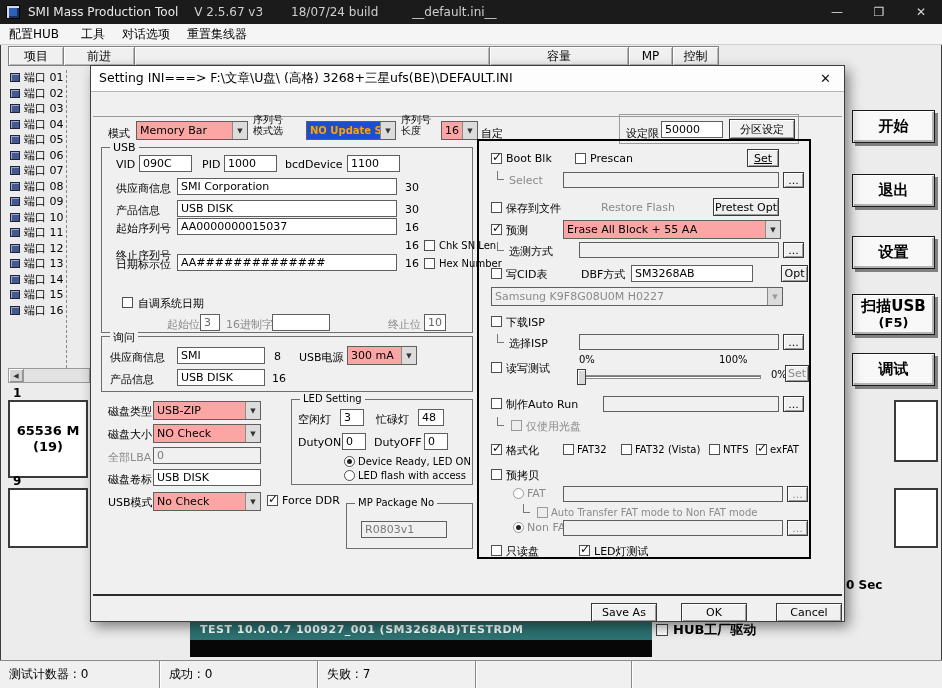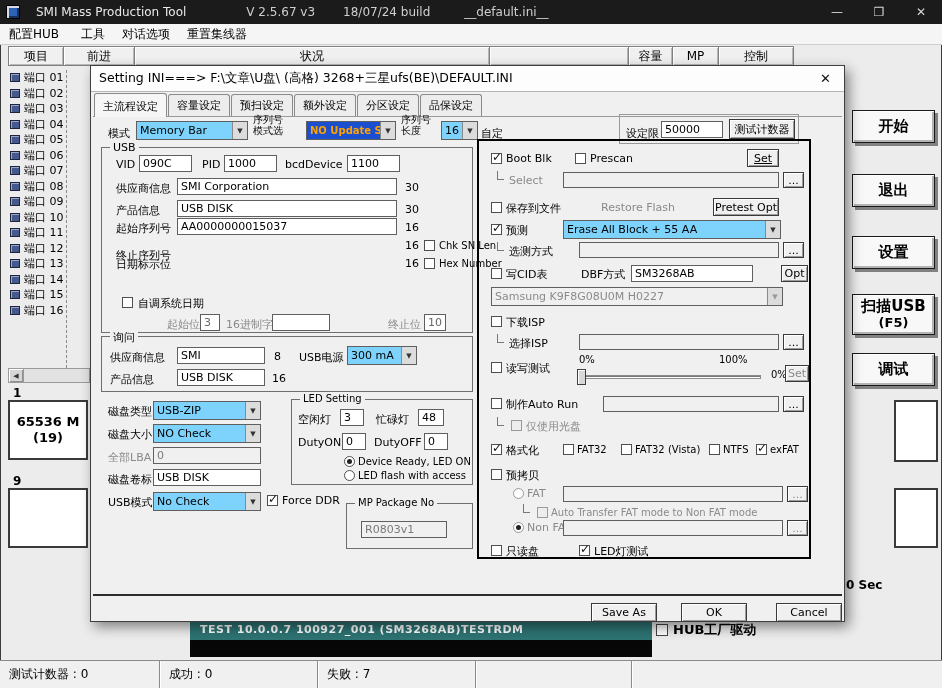--- a/index.html
+++ b/index.html
@@ -6,21 +6,21 @@
   html,body { width:942px; height:688px; overflow:hidden; }
   body { font-family:"DejaVu Sans","Liberation Sans",sans-serif; font-size:12px; color:#000;
          background:#ececec; position:relative; box-shadow:inset 0 0 0 1px #3c3c3c; }
   .abs { position:absolute; }
 
   
   .titlebar { left:0; top:0; width:942px; height:24px; background:#1b1b1b; color:#e9e9e9;
               display:flex; align-items:center; padding-left:6px; font-size:12px; }
   .tb-icon { width:14px; height:14px; margin-right:8px; background:#2e62b8;
              box-shadow:inset 2px 2px 0 #d8dce6, inset -2px -2px 0 #16315e; border:1px solid #000; flex:none; }
-  .tb-t { white-space:nowrap;margin-left:8px; }
+  .tb-t { white-space:nowrap; }
   .tb-t.dim { color:#cfcfcf; }
   .tb-sp { flex:1; }
   .tb-btn { width:42px; text-align:center; color:#d8d8d8; font-size:12px; cursor:default; }
   .menubar { left:0; top:24px; width:942px; height:21px; background:#f5f5f5; border-bottom:1px solid #cfcfcf;
              display:flex; align-items:center; padding-left:9px; }
   .menubar .mitem { margin-right:17px; font-size:12px; white-space:nowrap; }
   .menubar .mitem:first-of-type { margin-right:22px; }
 
   .thead { left:8px; top:46px; height:20px; display:flex; }
   .thead .hcell { background:#f0f0f0; border:1px solid #808080; box-shadow:inset 1px 1px 0 #ffffff, inset -1px -1px 0 #b8b8b8;
@@ -79,21 +79,21 @@
   .tabs div.tab:first-of-type { background:#f6f6f6; padding-top:5px; position:relative; z-index:2; margin-bottom:-1px; }
   .tabline { position:absolute; left:2px; top:50px; width:749px; border-top:1px solid #999; }
 
   .lab { position:absolute; font-size:11px; white-space:nowrap; }
   .lab.s { font-size:10px; }
   .gray { color:#8a8a8a !important; }
   .lab2 { position:absolute; display:flex; flex-direction:column; font-size:10px; line-height:10.5px; white-space:nowrap; }
   .fld { position:absolute; background:#fff; border:1px solid #5f5f5f; height:17px; font-size:11px;
          line-height:15px; padding:0 3px; overflow:hidden; white-space:nowrap; }
   .fld.dim { background:#f0f0f0; color:#7a7a7a; }
-  .combo { position:absolute; height:19px; border:1px solid #5f5f5f; background:#7dd3fc; display:flex; align-items:center; }
+  .combo { position:absolute; height:19px; border:1px solid #5f5f5f; background:#fca5a5; display:flex; align-items:center; }
   .combo .txt { flex:1; padding:0 3px; font-size:11px; overflow:hidden; white-space:nowrap; }
   .combo .arw { width:15px; align-self:stretch; background:#dcdcdc; border-left:1px solid #8a8a8a;
                 display:flex; align-items:center; justify-content:center; font-size:7px; color:#333; flex:none; }
   .combo.hl { background:#1a4fd0; } .combo.hl .txt { color:#ffa200; font-weight:bold; font-size:10px; }
   .combo.dim { background:#f0f0f0; } .combo.dim .txt { color:#8a8a8a; } .combo.dim .arw { color:#999; }
   .grp { position:absolute; border:1px solid #6e6e6e; }
   .grp > .cap { position:absolute; top:-7px; left:8px; background:#f0f0f0; padding:0 3px; font-size:11px; white-space:nowrap; }
   .grp > .cap.s { font-size:10px; }
   .cb { position:absolute; width:11px; height:11px; background:#fff; border:1px solid #4f4f4f; }
   .cb.dim { border-color:#9a9a9a; background:#ededed; }
@@ -113,21 +113,21 @@
   .thumb { position:absolute; width:9px; height:16px; background:#d8d8d8; border:1px solid #3f3f3f;
            box-shadow:inset 1px 1px 0 #fff; }
   .dlg-footer { position:absolute; left:2px; right:2px; top:528px; bottom:2px; border-top:2px solid #2c2c2c; }
 </style>
 </head>
 <body>
 
 <div class="titlebar abs">
   <span class="tb-icon"></span>
   <span class="tb-t">SMI Mass Production Tool</span>
-  <span class="tb-t dim" style="margin-left:60px">V 2.5.67   v3</span>
+  <span class="tb-t dim" style="margin-left:16px">V 2.5.67   v3</span>
   <span class="tb-t dim" style="margin-left:28px">18/07/24 build</span>
   <span class="tb-t dim" style="margin-left:34px">__default.ini__</span>
   <span class="tb-sp"></span>
   <span class="tb-btn">—</span>
   <span class="tb-btn">❐</span>
   <span class="tb-btn">✕</span>
 </div>
 
 <div class="menubar abs">
 
@@ -139,23 +139,20 @@
 
 <div class="thead abs">
 
 <div class="hcell">
       <span>项目</span>
     </div>
     <div class="hcell">
       <span>前进</span>
     </div>
     <div class="hcell">
-      <span>状况</span>
-    </div>
-    <div class="hcell">
       <span></span>
     </div>
     <div class="hcell">
       <span>容量</span>
     </div>
     <div class="hcell">
       <span>MP</span>
     </div>
     <div class="hcell">
       <span>控制</span>
@@ -244,21 +241,21 @@
       <span>端口 16</span>
     </div>
   </div>
 <div class="vdash abs"></div>
 
 <div class="hscroll abs">
   <span class="hs-btn">◀</span>
 </div>
 
 <span class="abs glab" style="left:13px;top:386px">1</span>
-<div class="abs capbox" style="left:8px;top:400px;width:80px;height:60px">
+<div class="abs capbox" style="left:8px;top:400px;width:80px;height:78px">
   <div>65536 M</div>
   <div>(19)</div>
 </div>
 <span class="abs glab" style="left:13px;top:474px">9</span>
 <div class="abs capbox" style="left:8px;top:488px;width:80px;height:60px"></div>
 <div class="abs capbox" style="left:894px;top:400px;width:44px;height:62px"></div>
 <div class="abs capbox" style="left:894px;top:488px;width:44px;height:60px"></div>
 
 <div class="sbtn abs" style="top:110px">
     <span>开始</span>
@@ -306,29 +303,20 @@
     </div>
   </div>
 
 <div class="dialog abs" style="left:90px;top:65px;width:755px;height:557px">
 
   <div class="dlg-title">
     <span class="dlg-title-text">Setting  INI===&gt;  F:\文章\U盘\ (高格) 3268+三星ufs(BE)\DEFAULT.INI</span>
     <span class="dlg-close">✕</span>
   </div>
 
-  <div class="tabs">
-
-  <div class="tab"><span>主流程设定</span></div>
-      <div class="tab"><span>容量设定</span></div>
-      <div class="tab"><span>预扫设定</span></div>
-      <div class="tab"><span>额外设定</span></div>
-      <div class="tab"><span>分区设定</span></div>
-      <div class="tab"><span>品保设定</span></div>
-    </div>
   <div class="tabline"></div>
 
   <span class="lab" style="left:17px;top:60px">模式</span>
   <div class="combo" style="left:45px;top:55px;width:112px">
     <span class="txt">Memory Bar</span>
       <span class="arw">▼</span>
   </div>
   <div class="lab2" style="left:162px;top:49px">
     <span>序列号</span>
     <span>模式选</span>
@@ -342,21 +330,21 @@
     <span>长度</span>
   </div>
   <div class="combo" style="left:350px;top:55px;width:37px">
     <span class="txt">16</span>
       <span class="arw">▼</span>
   </div>
   <span class="lab" style="left:390px;top:60px">自定</span>
   <div class="rect" style="left:528px;top:48px;width:180px;height:30px"></div>
   <span class="lab" style="left:535px;top:60px">设定限</span>
   <div class="fld" style="left:570px;top:55px;width:62px">50000</div>
-  <div class="pbtn" style="left:638px;top:53px;width:66px;height:20px">测试计数器</div>
+  <div class="pbtn" style="left:638px;top:53px;width:66px;height:20px">分区设定</div>
 
   <div class="grp" style="left:10px;top:81px;width:372px;height:186px">
     <span class="cap">USB</span>
     <span class="lab" style="left:14px;top:10px">VID</span>
     <div class="fld" style="left:37px;top:7px;width:53px">090C</div>
     <span class="lab" style="left:100px;top:10px">PID</span>
     <div class="fld" style="left:122px;top:7px;width:53px">1000</div>
     <span class="lab" style="left:183px;top:10px">bcdDevice</span>
     <div class="fld" style="left:245px;top:7px;width:53px">1100</div>
 
@@ -371,20 +359,21 @@
     <span class="lab" style="left:14px;top:73px">起始序列号</span>
     <div class="fld" style="left:75px;top:70px;width:220px">AA0000000015037</div>
     <span class="lab" style="left:303px;top:73px">16</span>
 
     <span class="lab" style="left:14px;top:100px">终止序列号</span>
     <span class="lab" style="left:303px;top:91px">16</span>
     <span class="cb" style="left:322px;top:92px"></span>
     <span class="lab s" style="left:337px;top:92px">Chk SN Len</span>
 
     <span class="lab" style="left:14px;top:109px">日期标示位</span>
+    <div class="fld" style="left:75px;top:106px;width:220px">AA##############</div>
     <span class="lab" style="left:303px;top:109px">16</span>
     <span class="cb" style="left:322px;top:110px"></span>
     <span class="lab s" style="left:337px;top:110px">Hex Number</span>
 
     <span class="cb" style="left:20px;top:149px"></span>
     <span class="lab" style="left:36px;top:148px">自调系统日期</span>
 
     <span class="lab gray" style="left:65px;top:169px">起始位</span>
     <div class="fld" style="left:98px;top:166px;width:20px;color:#666">3</div>
     <span class="lab gray" style="left:124px;top:169px">16进制字</span>

